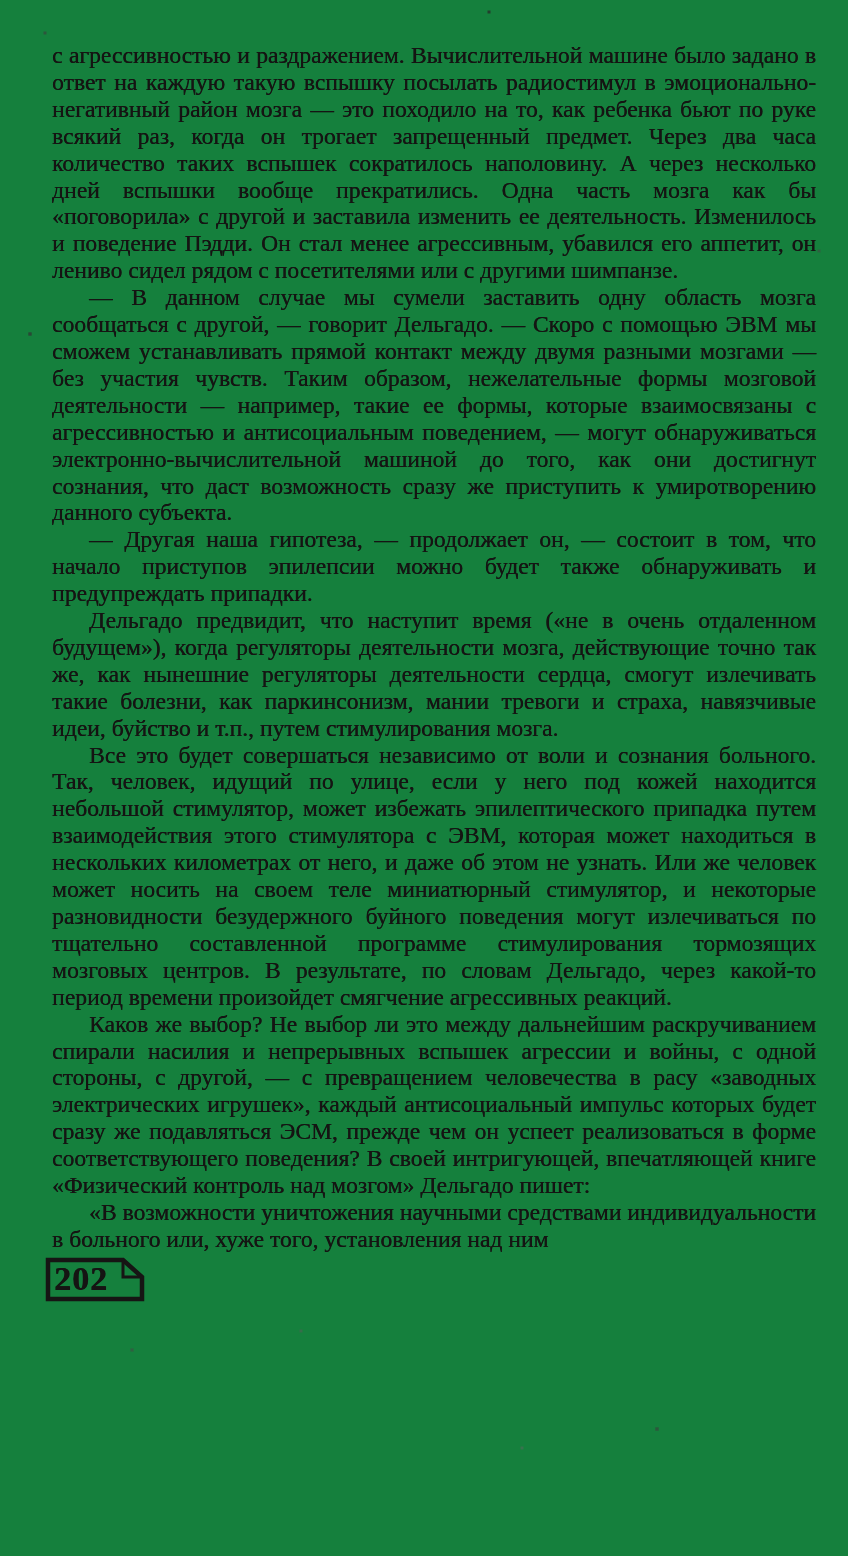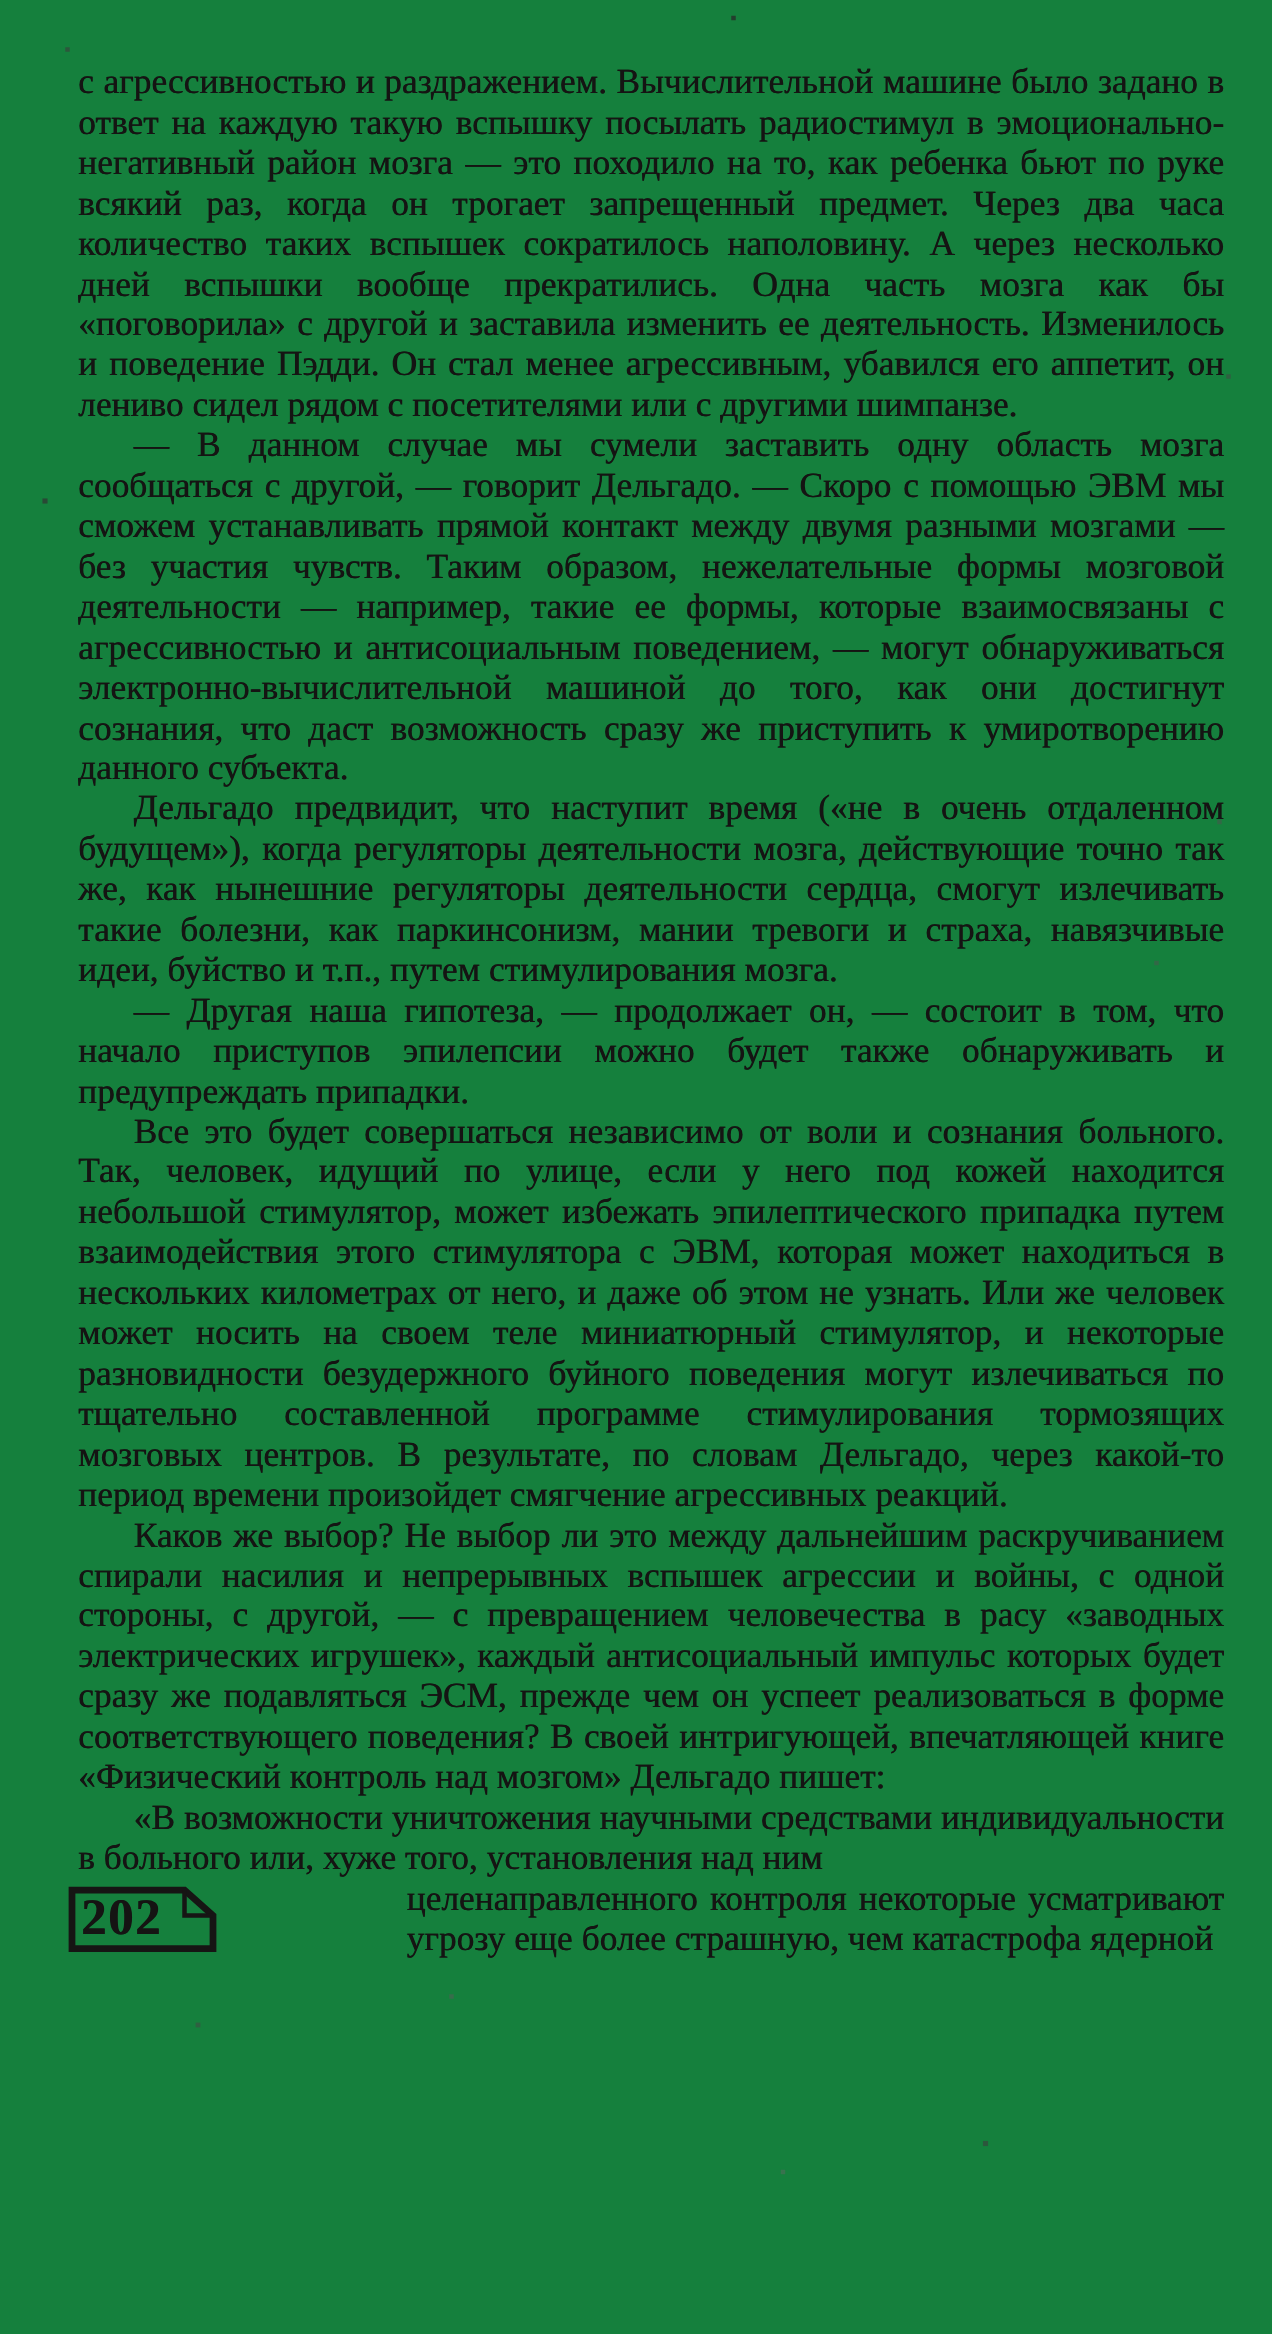--- a/index.html
+++ b/index.html
@@ -68,31 +68,30 @@
 </style>
 </head>
 <body>
 
 <div class="page">
   <div class="specks"></div>
 
   <main class="text-block">
     <p class="para">с агрессивностью и раздражением. Вычислительной машине было задано в ответ на каждую такую вспышку посылать радиостимул в эмоционально-негативный район мозга — это походило на то, как ребенка бьют по руке всякий раз, когда он трогает запрещенный предмет. Через два часа количество таких вспышек сократилось наполовину. А через несколько дней вспышки вообще прекратились. Одна часть мозга как бы «поговорила» с другой и заставила изменить ее деятельность. Изменилось и поведение Пэдди. Он стал менее агрессивным, убавился его аппетит, он лениво сидел рядом с посетителями или с другими шимпанзе.</p>
     <p class="para indent">— В данном случае мы сумели заставить одну область мозга сообщаться с другой, — говорит Дельгадо. — Скоро с помощью ЭВМ мы сможем устанавливать прямой контакт между двумя разными мозгами — без участия чувств. Таким образом, нежелательные формы мозговой деятельности — например, такие ее формы, которые взаимосвязаны с агрессивностью и антисоциальным поведением, — могут обнаруживаться электронно-вычислительной машиной до того, как они достигнут сознания, что даст возможность сразу же приступить к умиротворению данного субъекта.</p>
+    <p class="para indent">— Другая наша гипотеза, — продолжает он, — состоит в том, что начало приступов эпилепсии можно будет также обнаруживать и предупреждать припадки.</p>
     <p class="para indent">Дельгадо предвидит, что наступит время («не в очень отдаленном будущем»), когда регуляторы деятельности мозга, действующие точно так же, как нынешние регуляторы деятельности сердца, смогут излечивать такие болезни, как паркинсонизм, мании тревоги и страха, навязчивые идеи, буйство и т.п., путем стимулирования мозга.</p>
-    <p class="para indent">— Другая наша гипотеза, — продолжает он, — состоит в том, что начало приступов эпилепсии можно будет также обнаруживать и предупреждать припадки.</p>
     <p class="para indent">Все это будет совершаться независимо от воли и сознания больного. Так, человек, идущий по улице, если у него под кожей находится небольшой стимулятор, может избежать эпилептического припадка путем взаимодействия этого стимулятора с ЭВМ, которая может находиться в нескольких километрах от него, и даже об этом не узнать. Или же человек может носить на своем теле миниатюрный стимулятор, и некоторые разновидности безудержного буйного поведения могут излечиваться по тщательно составленной программе стимулирования тормозящих мозговых центров. В результате, по словам Дельгадо, через какой-то период времени произойдет смягчение агрессивных реакций.</p>
     <p class="para indent">Каков же выбор? Не выбор ли это между дальнейшим раскручиванием спирали насилия и непрерывных вспышек агрессии и войны, с одной стороны, с другой, — с превращением человечества в расу «заводных электрических игрушек», каждый антисоциальный импульс которых будет сразу же подавляться ЭСМ, прежде чем он успеет реализоваться в форме соответствующего поведения? В своей интригующей, впечатляющей книге «Физический контроль над мозгом» Дельгадо пишет:</p>
 
     <p class="para indent">«В возможности уничтожения научными средствами индивидуальности в больного или, хуже того, установления над ним</p>
 
     <p class="para">
       <span class="badge">
         <svg width="100" height="46" viewBox="0 0 100 46" aria-hidden="true">
           <path d="M3 43 V4 H78 L97 21 V43 Z" fill="none" stroke="#161514" stroke-width="4.5"></path>
           <path d="M78 4 V21 H97" fill="none" stroke="#161514" stroke-width="3"></path>
         </svg>
         <span class="badge-num">202</span>
       </span>
-      <span>целенаправленного контроля некоторые усматривают угрозу еще более страшную, чем катастрофа ядерной</span>
     </p>
   </main>
 </div>
 
 </body></html>

